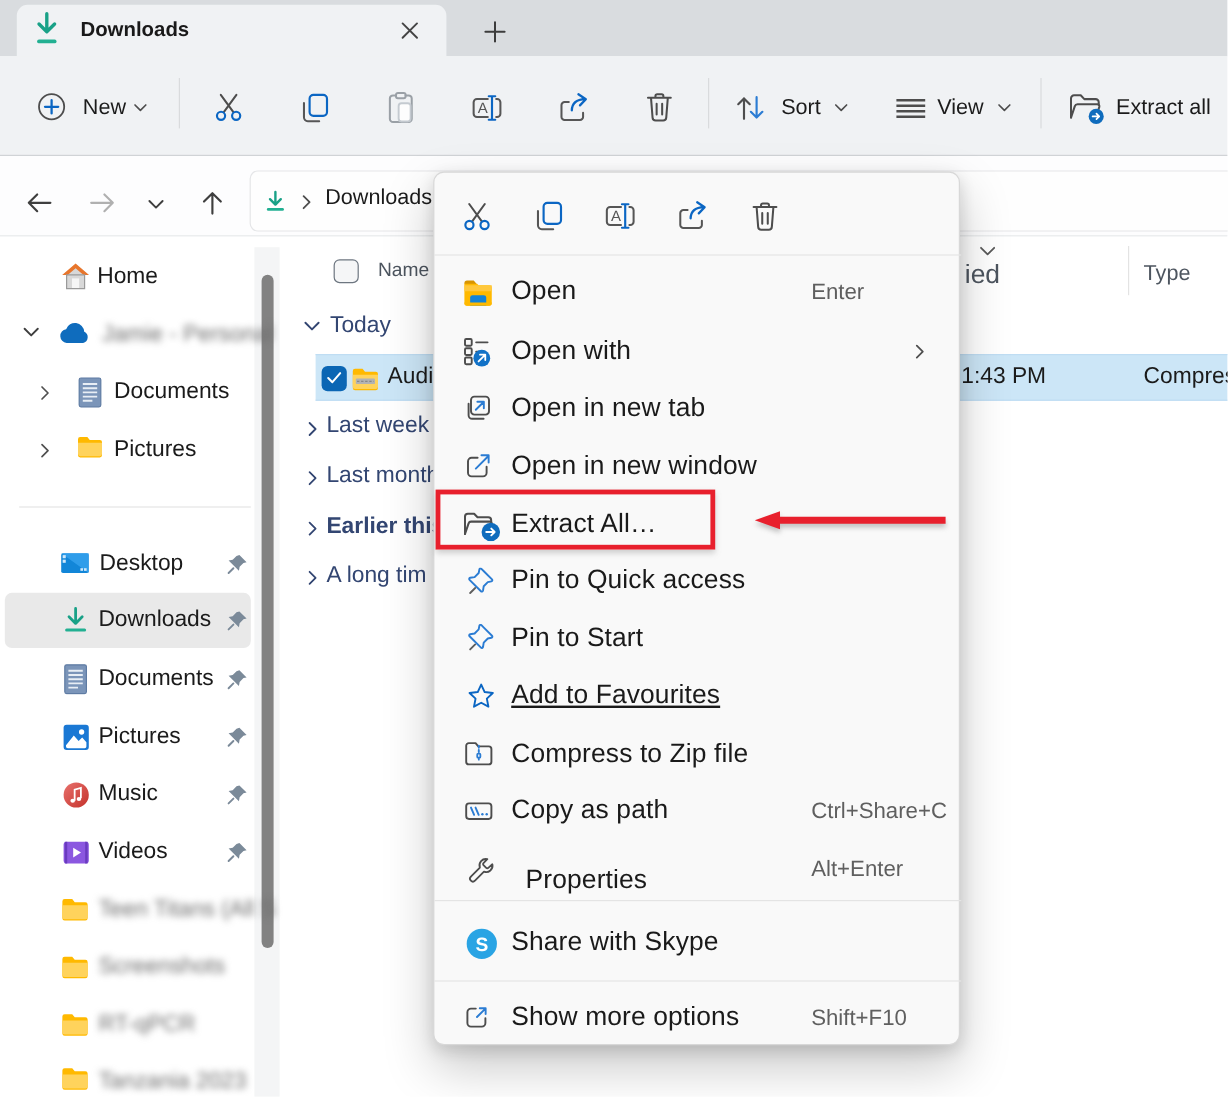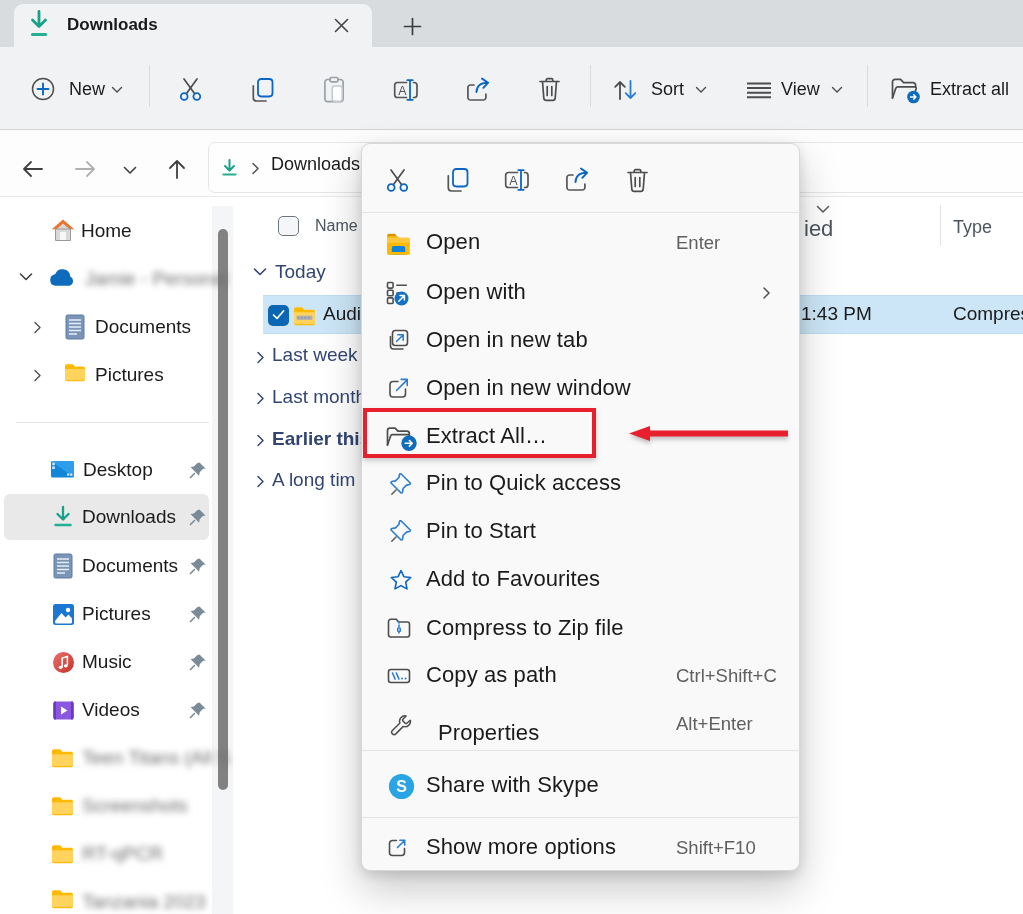--- a/index.html
+++ b/index.html
@@ -408,38 +408,38 @@
 
     <svg class="micon" style="top:376px" width="24" height="24" viewBox="0 0 24 24">
       <path d="M14.2 3 l6.8 6.8 a1 1 0 0 1 -0.5 1.7 l-3 0.6 l-3.4 3.4 l-0.6 3.7 a1 1 0 0 1 -1.7 0.5 l-9.5 -9.5 a1 1 0 0 1 0.5 -1.7 l3.7 -0.6 l3.4 -3.4 l0.6 -3 a1 1 0 0 1 1.7 -0.5 Z" stroke="#2b7cd3" stroke-width="1.6" fill="none" stroke-linejoin="round"></path>
       <path d="M7 17 L2.8 21.2" stroke="#5f5f5f" stroke-width="1.6" stroke-linecap="round"></path>
     </svg>
     <div class="mlabel" style="top:376px;">Pin to Start</div>
 
     <svg class="micon" style="top:424px" width="24" height="24" viewBox="0 0 24 24">
       <path d="M12 2.5 l2.9 6.2 6.8 0.8 -5 4.7 1.3 6.7 -6 -3.3 -6 3.3 1.3 -6.7 -5 -4.7 6.8 -0.8 Z" stroke="#0b66c3" stroke-width="1.6" fill="none" stroke-linejoin="round"></path>
     </svg>
-    <div class="mlabel" style="top:424px;">Add to Favourites</div>
+    <div class="mlabel" style="top:424px;text-decoration:underline;">Add to Favourites</div>
 
     <svg class="micon" style="left:25px;top:473px" width="24" height="22" viewBox="0 0 24 22">
       <path d="M1.5 4.5 a2.2 2.2 0 0 1 2.2 -2.2 h5.6 l2.3 2.7 h8.7 a2.2 2.2 0 0 1 2.2 2.2 v10.6 a2.2 2.2 0 0 1 -2.2 2.2 h-16.6 a2.2 2.2 0 0 1 -2.2 -2.2 Z" stroke="#4d4d4d" stroke-width="1.6" fill="none" stroke-linejoin="round"></path>
       <path d="M12 4.5 v1.6 M12 8 v1.6" stroke="#2b7cd3" stroke-width="1.6" stroke-linecap="round"></path>
       <rect x="10.7" y="11" width="2.6" height="3.4" rx="0.8" stroke="#2b7cd3" stroke-width="1.5" fill="none"></rect>
       <path d="M12 14.5 v1.6" stroke="#2b7cd3" stroke-width="1.5" stroke-linecap="round"></path>
     </svg>
     <div class="mlabel" style="top:473px;">Compress to Zip file</div>
 
     <svg class="micon" style="left:25px;top:520px" width="24" height="24" viewBox="0 0 24 24">
       <rect x="1.5" y="5.5" width="21" height="13" rx="2.4" stroke="#4d4d4d" stroke-width="1.6" fill="none"></rect>
       <path d="M5.5 9 l2.6 6 M9.3 9 l2.6 6" stroke="#2b7cd3" stroke-width="1.6" stroke-linecap="round"></path>
       <circle cx="15" cy="14.6" r="1" fill="#2b7cd3"></circle>
       <circle cx="18.6" cy="14.6" r="1" fill="#2b7cd3"></circle>
     </svg>
     <div class="mlabel" style="top:520px;">Copy as path</div>
-    <div class="maccel" style="top:523px;">Ctrl+Shift+C</div>
+    <div class="maccel" style="top:523px;">Ctrl+Share+C</div>
 
     <svg class="micon" style="top:568px" width="24" height="24" viewBox="0 0 24 24">
       <path d="M21.3 8.2 a5.3 5.3 0 0 1 -7 6.2 l-7.5 7.5 a2.4 2.4 0 0 1 -3.4 -3.4 l7.5 -7.5 a5.3 5.3 0 0 1 6.2 -7 l-3.2 3.2 a1.2 1.2 0 0 0 0 1.7 l2.3 2.3 a1.2 1.2 0 0 0 1.7 0 Z" stroke="#4d4d4d" stroke-width="1.5" fill="none" stroke-linejoin="round"></path>
     </svg>
     <div class="mlabel" style="top:578px;margin-left:12px;">Properties</div>
     <div class="maccel" style="top:571px;">Alt+Enter</div>
     <div class="msep" style="top:606px;"></div>
 
     <svg class="micon" style="left:26px;top:629px" width="27" height="27" viewBox="0 0 27 27">
       <circle cx="13.5" cy="13.5" r="12.6" fill="#2aa4e4"></circle>

